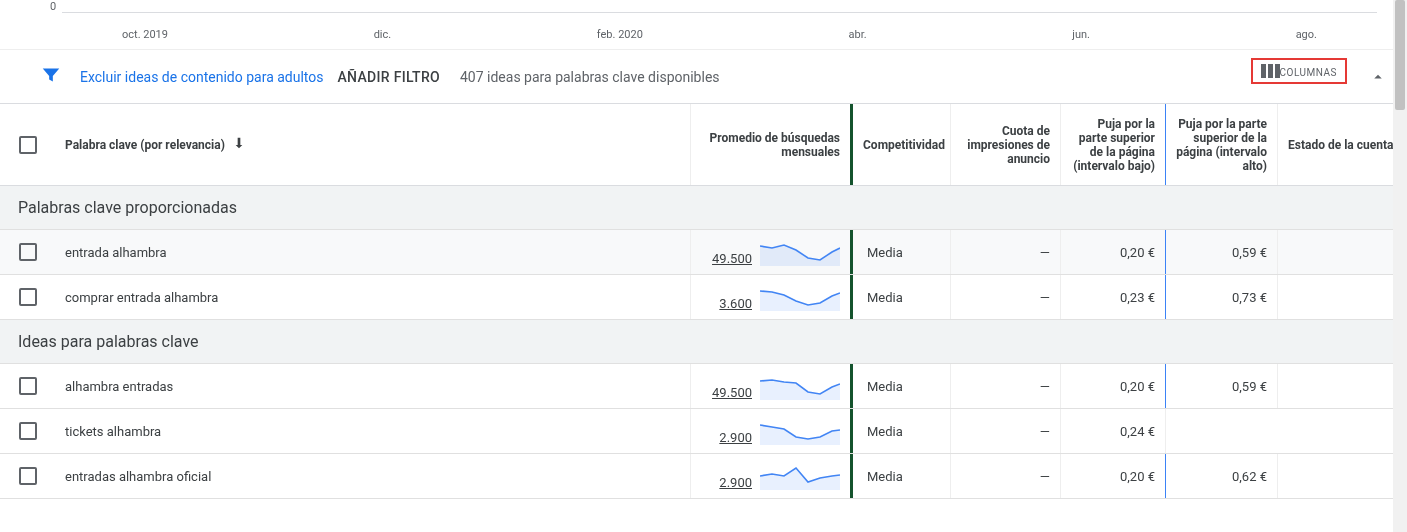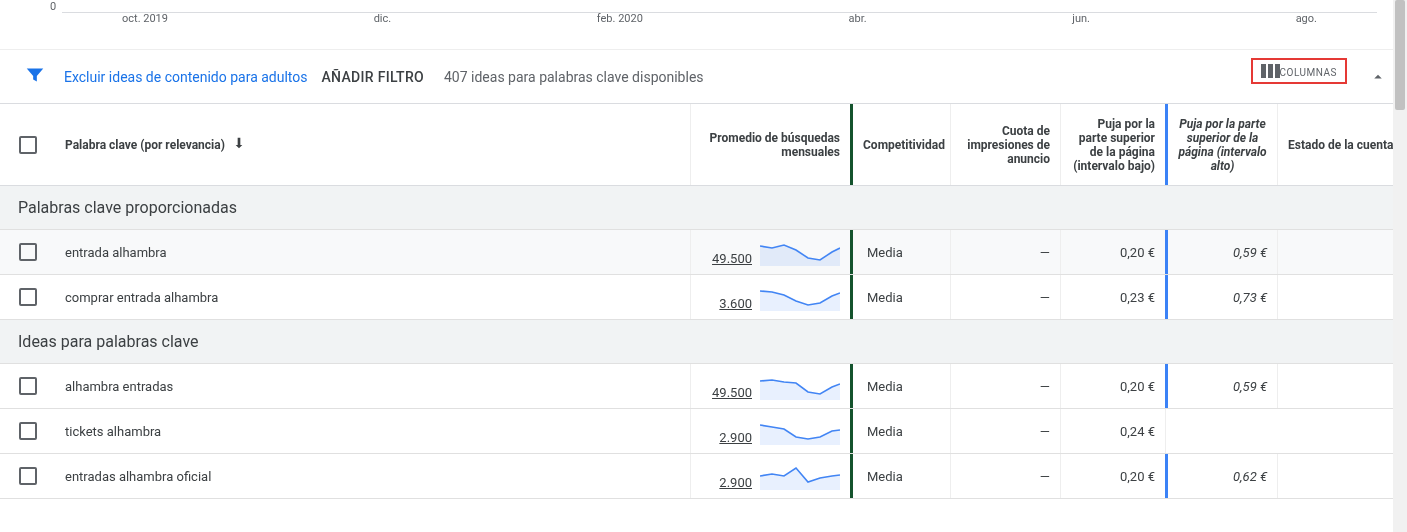--- a/index.html
+++ b/index.html
@@ -1,43 +1,43 @@
 <!DOCTYPE html>
 <html><head>
   <meta charset="utf-8">
   <style>
     * { box-sizing: border-box; margin: 0; padding: 0; }
     body { font-family: Roboto, Arial, sans-serif; font-size: 13px; color: #3c4043; background: #fff; width: 1407px; }
 
     .chart-axis { position: relative; height: 50px; border-bottom: 1px solid #eee; }
     .chart-axis .zero { position: absolute; left: 50px; top: 0; font-size: 11px; color: #5f6368; }
     .chart-axis .baseline { position: absolute; left: 62px; right: 30px; top: 12px; height: 1px; background: #dadce0; }
-    .chart-axis .ticks { position: absolute; left: 62px; right: 30px; top: 12px; display: flex; justify-content: space-between; font-size: 11px; color: #5f6368; padding: 0 60px; }
-
-    .filter-bar { display: flex; align-items: center; padding: 14px 24px 14px 24px; border-bottom: 1px solid #dadce0; position: relative; }
+    .chart-axis .ticks { position: absolute; left: 62px; right: 30px; top: 28px; display: flex; justify-content: space-between; font-size: 11px; color: #5f6368; padding: 0 60px; }
+
+    .filter-bar { display: flex; align-items: center; padding: 14px 24px 14px 40px; border-bottom: 1px solid #dadce0; position: relative; }
     .filter-icon svg { width: 22px; height: 22px; fill: #1a73e8; }
     .filter-link { color: #1a73e8; margin-left: 18px; font-size: 14px; }
     .add-filter { color: #3c4043; font-weight: 500; margin-left: 14px; font-size: 14px; letter-spacing: 0.3px; }
     .ideas-count { color: #5f6368; margin-left: 20px; font-size: 14px; }
     .columns-btn { position: absolute; right: 60px; top: 8px; border: 2px solid #e53935; padding: 4px 8px 2px 8px; display: flex; flex-direction: row; align-items: center; cursor: pointer; }
     .columns-btn .col-icon { display: flex; gap: 2px; margin-bottom: 2px; }
     .columns-btn .col-icon span { width: 5px; height: 14px; background: #5f6368; }
     .columns-btn .col-label { font-size: 10px; color: #5f6368; letter-spacing: 0.5px; }
     .collapse-btn { position: absolute; right: 20px; top: 18px; cursor: pointer; }
     .collapse-btn svg { width: 18px; height: 18px; fill: #5f6368; }
 
     .table-header { display: flex; align-items: stretch; border-bottom: 1px solid #dadce0; min-height: 82px; }
     .table-header > div, .row > div { display: flex; align-items: center; padding: 8px 10px; }
     .col-check { width: 55px; justify-content: center; }
     .col-kw { width: 635px; font-size: 12px; }
     .col-searches { width: 160px; justify-content: flex-end; text-align: right; font-size: 12px; border-left: 1px solid #eee; }
     .col-comp { width: 100px; font-size: 12px; border-left: 3px solid #14532d; }
     .col-share { width: 110px; justify-content: flex-end; text-align: right; font-size: 12px; border-left: 1px solid #eee; }
     .col-lowbid { width: 105px; justify-content: flex-end; text-align: right; font-size: 12px; border-left: 1px solid #eee; }
-    .col-highbid { width: 112px; justify-content: flex-end; text-align: center; font-size: 12px; border-left: 3px solid #3b82f6; font-style: italic; }
+    .col-highbid { width: 112px; justify-content: flex-end; text-align: right; font-size: 12px; border-left: 1px solid #3b82f6; }
     .col-status { flex: 1; font-size: 12px; border-left: 1px solid #eee; padding-left: 14px; }
     .table-header .hdr { font-weight: 700; color: #3c4043; }
     .table-header .col-kw { align-items: center; }
     .sort-arrow svg { width: 16px; height: 16px; fill: #3c4043; margin-left: 6px; }
 
     .chk { width: 18px; height: 18px; border: 2px solid #5f6368; border-radius: 2px; cursor: pointer; }
 
     .section-label { background: #f1f3f4; padding: 12px 18px; font-size: 16px; color: #3c4043; border-bottom: 1px solid #e0e0e0; }
 
     .row { display: flex; align-items: stretch; border-bottom: 1px solid #e0e0e0; min-height: 44px; }

